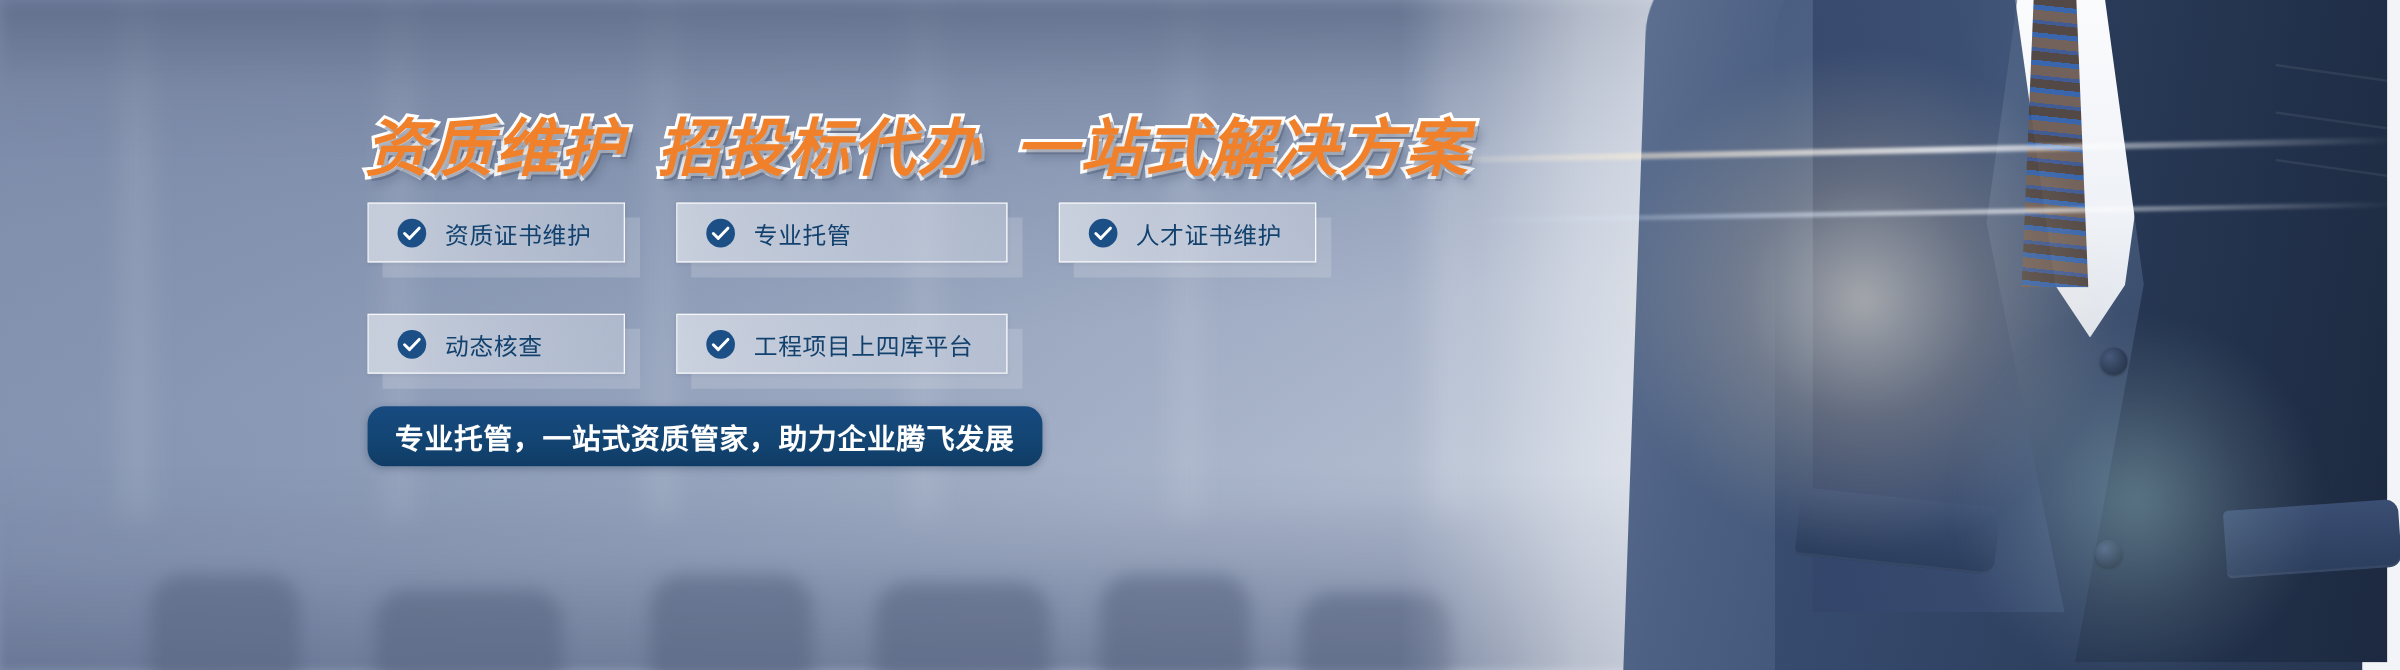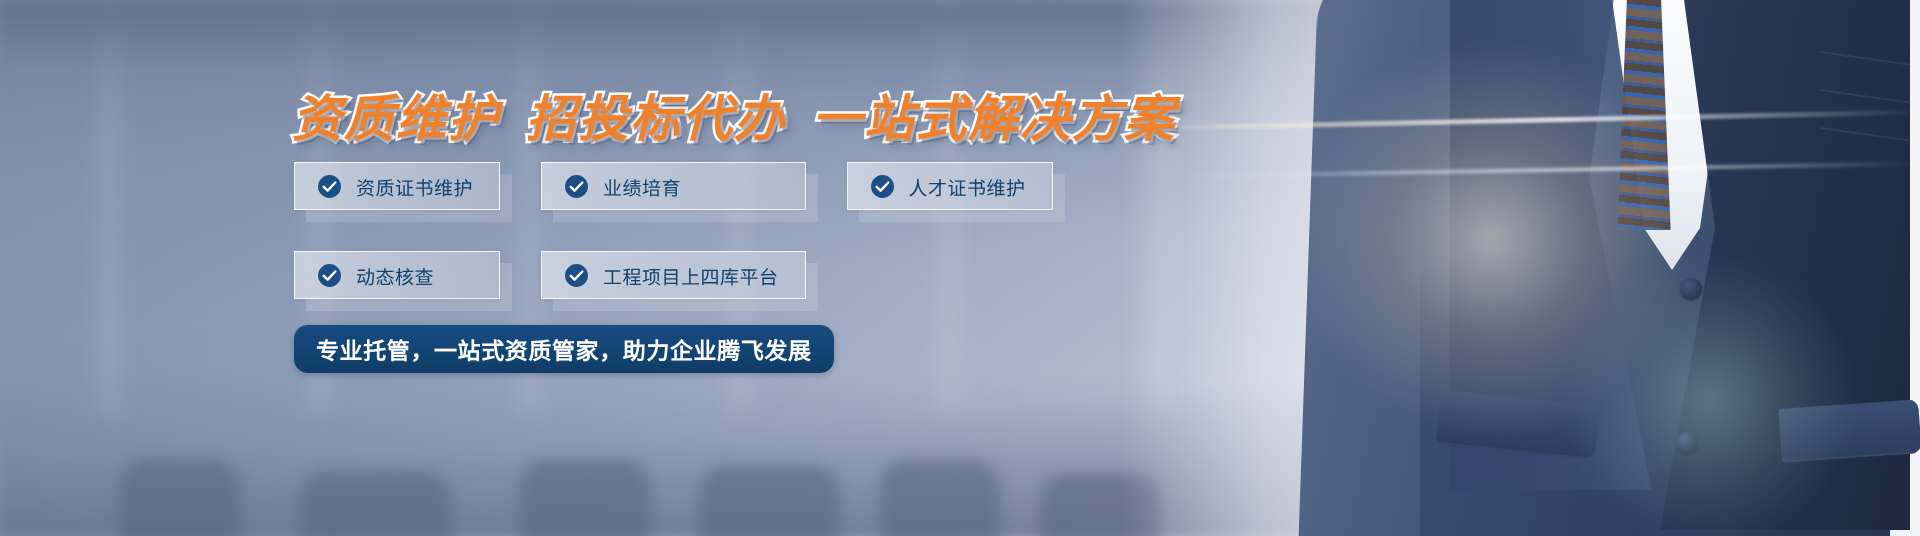--- a/index.html
+++ b/index.html
@@ -347,21 +347,21 @@
           <path d="M6.4 12.3 L10.2 16 L17.6 8.2" fill="none" stroke="#ffffff" stroke-width="2.3" stroke-linecap="round" stroke-linejoin="round"></path>
         </svg>
         <span class="label">资质证书维护</span>
       </div>
 
       <div class="card">
         <svg class="check" viewBox="0 0 24 24">
           <circle cx="12" cy="12" r="11" fill="#1b4f86"></circle>
           <path d="M6.4 12.3 L10.2 16 L17.6 8.2" fill="none" stroke="#ffffff" stroke-width="2.3" stroke-linecap="round" stroke-linejoin="round"></path>
         </svg>
-        <span class="label">业绩培育</span>
+        <span class="label">专业托管</span>
       </div>
 
 
       <div class="card">
         <svg class="check" viewBox="0 0 24 24">
           <circle cx="12" cy="12" r="11" fill="#1b4f86"></circle>
           <path d="M6.4 12.3 L10.2 16 L17.6 8.2" fill="none" stroke="#ffffff" stroke-width="2.3" stroke-linecap="round" stroke-linejoin="round"></path>
         </svg>
         <span class="label">人才证书维护</span>
       </div>

